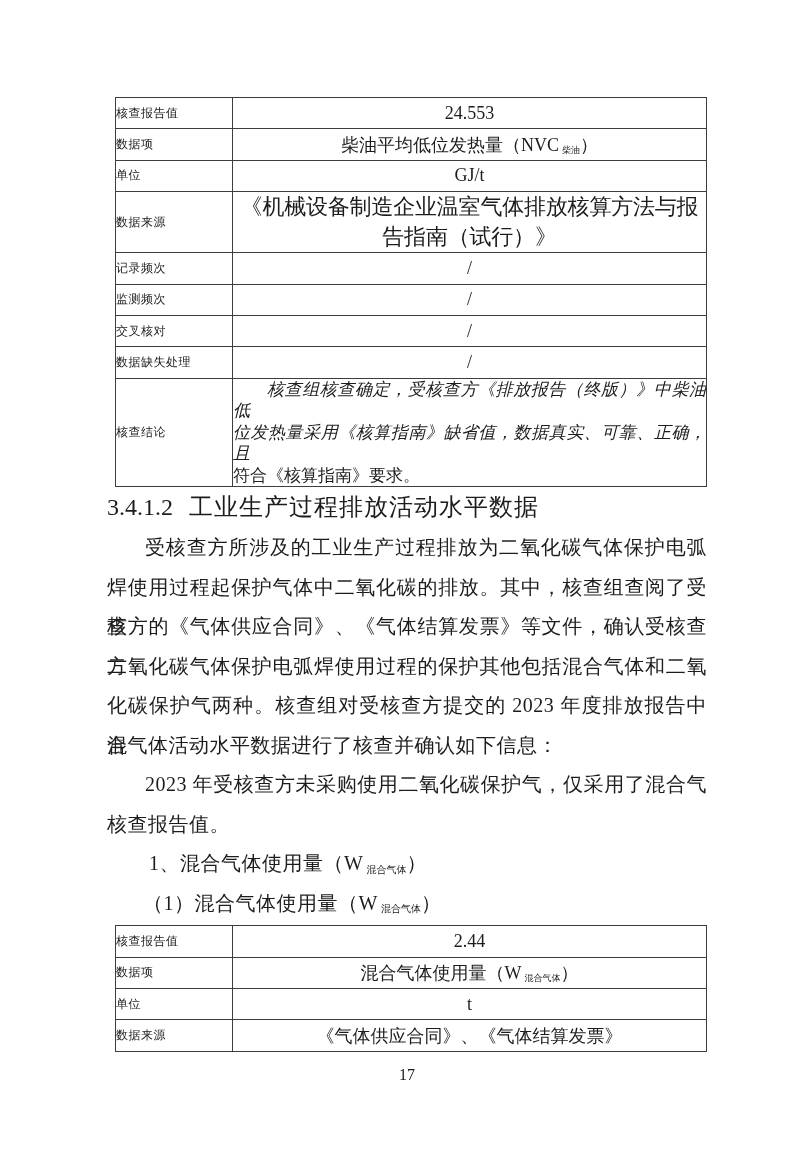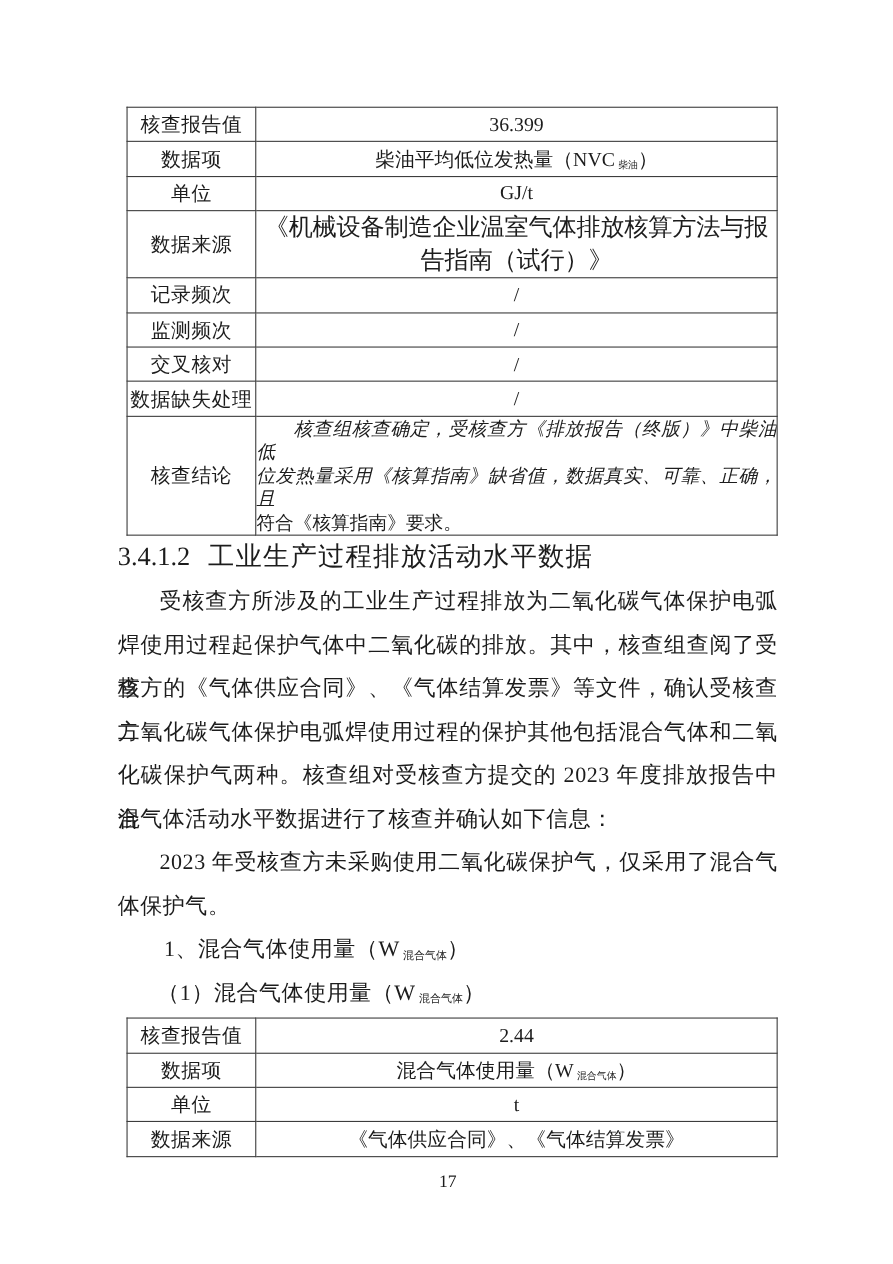--- a/index.html
+++ b/index.html
@@ -35,22 +35,21 @@
     margin-left: 8px;
   }
   table.dtable td {
     border: 1.5px solid #3d3d3d;
     vertical-align: middle;
     padding: 0;
     overflow: hidden;
   }
   td.lbl {
     width: 116px;
-    text-align: center;
-    font-size: 18px;
+    font-size: 12px;
     letter-spacing: 0.5px;
   }
   td.val {
     text-align: center;
     font-size: 18px;
   }
   tr.std  { height: 31.4px; }
   tr.tall { height: 70px; }
   .val.longsrc { font-size: 22px; letter-spacing: -0.2px; }
 
@@ -120,21 +119,21 @@
 </head>
 <body>
 
 <div class="page">
   <div class="content">
 
     <table class="dtable t1">
       <tbody>
         <tr class="std">
           <td class="lbl">核查报告值</td>
-          <td class="val">36.399</td>
+          <td class="val">24.553</td>
         </tr>
         <tr class="std">
           <td class="lbl">数据项</td>
           <td class="val"><span>柴油平均低位发热量（NVC</span><sub>柴油</sub><span>）</span></td>
         </tr>
         <tr class="std">
           <td class="lbl">单位</td>
           <td class="val">GJ/t</td>
         </tr>
         <tr class="std">
@@ -176,21 +175,21 @@
       <div class="bline jline indent">受核查方所涉及的工业生产过程排放为二氧化碳气体保护电弧</div>
       <div class="bline jline">焊使用过程起保护气体中二氧化碳的排放。其中，核查组查阅了受核</div>
       <div class="bline jline">查方的《气体供应合同》、《气体结算发票》等文件，确认受核查方</div>
       <div class="bline jline">二氧化碳气体保护电弧焊使用过程的保护其他包括混合气体和二氧</div>
       <div class="bline jline">化碳保护气两种。核查组对受核查方提交的 2023 年度排放报告中混</div>
       <div class="bline">合气体活动水平数据进行了核查并确认如下信息：</div>
     </div>
 
     <div class="para">
       <div class="bline jline indent">2023 年受核查方未采购使用二氧化碳保护气，仅采用了混合气</div>
-      <div class="bline">体保护气。</div>
+      <div class="bline">核查报告值。</div>
     </div>
 
     <div class="bline li1"><span>1、混合气体使用量（W</span><sub>混合气体</sub><span>）</span></div>
     <div class="bline li2"><span>（1）混合气体使用量（W</span><sub>混合气体</sub><span>）</span></div>
 
     <table class="dtable t2">
       <tbody>
         <tr class="std">
           <td class="lbl">核查报告值</td>
           <td class="val">2.44</td>

